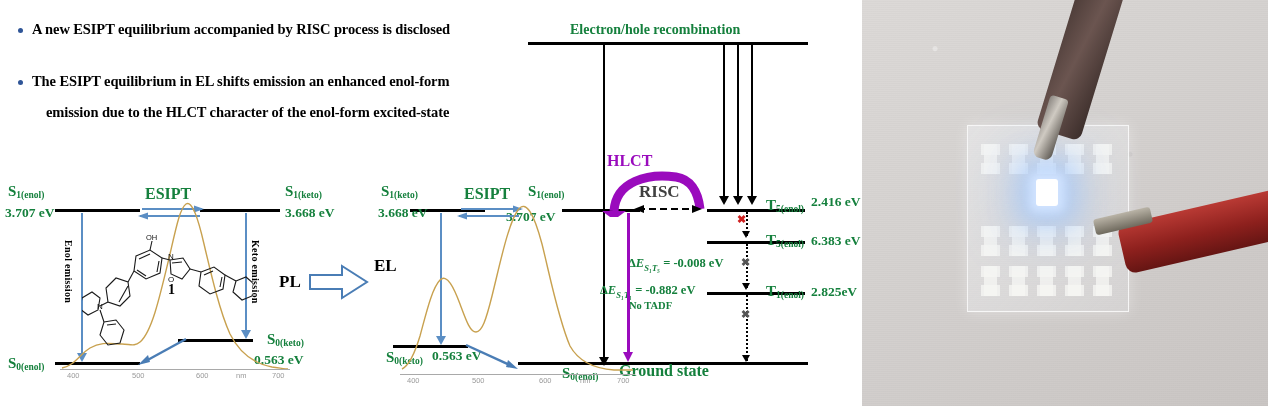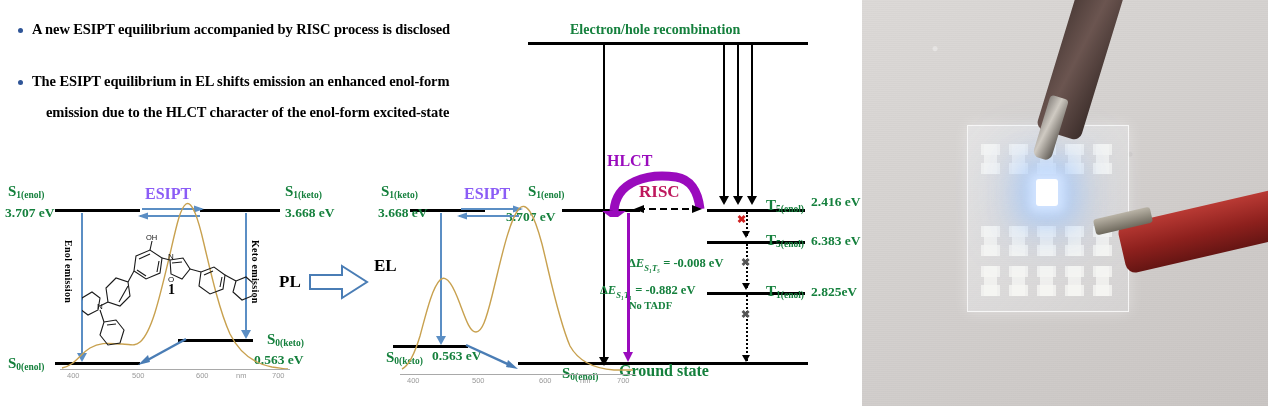--- a/index.html
+++ b/index.html
@@ -13,23 +13,23 @@
   .bullet-text{position:absolute;font-weight:bold;font-size:14.5px;color:#000;letter-spacing:-0.1px;white-space:nowrap;}
 
   
   .lvl{position:absolute;background:#000;height:3px;}
 
   
   .lbl{position:absolute;font-weight:bold;color:#15803d;white-space:nowrap;}
   .state{font-size:15px;font-weight:bold;}
   .state sub{font-size:9.5px;font-weight:bold;vertical-align:baseline;position:relative;top:2px;}
   .ev{font-size:13.5px;font-weight:bold;}
-  .esipt{font-size:16px;font-weight:bold;color:#8b5cf6;font-style:normal;}
+  .esipt{font-size:16px;font-weight:bold;color:#15803d;font-style:normal;}
   .hlct{font-size:16px;font-weight:bold;color:#9a0bbd;}
-  .risc{font-size:17px;font-weight:bold;color:#be185d;}
+  .risc{font-size:17px;font-weight:bold;color:#404040;}
   .plel{font-size:17px;font-weight:bold;color:#000;}
   .ground{font-size:16px;font-weight:bold;}
   .topttl{font-size:14px;font-weight:bold;}
   .dE{font-size:12.5px;font-weight:bold;white-space:nowrap;}
   .dE i{font-style:italic;}
   .dE sub{font-size:8.5px;font-style:italic;}
   .notadf{font-size:10.5px;font-weight:bold;}
   .vert-txt{position:absolute;font-size:10px;font-weight:bold;writing-mode:vertical-rl;text-orientation:mixed;white-space:nowrap;letter-spacing:0.3px;}
   .molnum{position:absolute;font-size:14px;font-weight:bold;}
 

